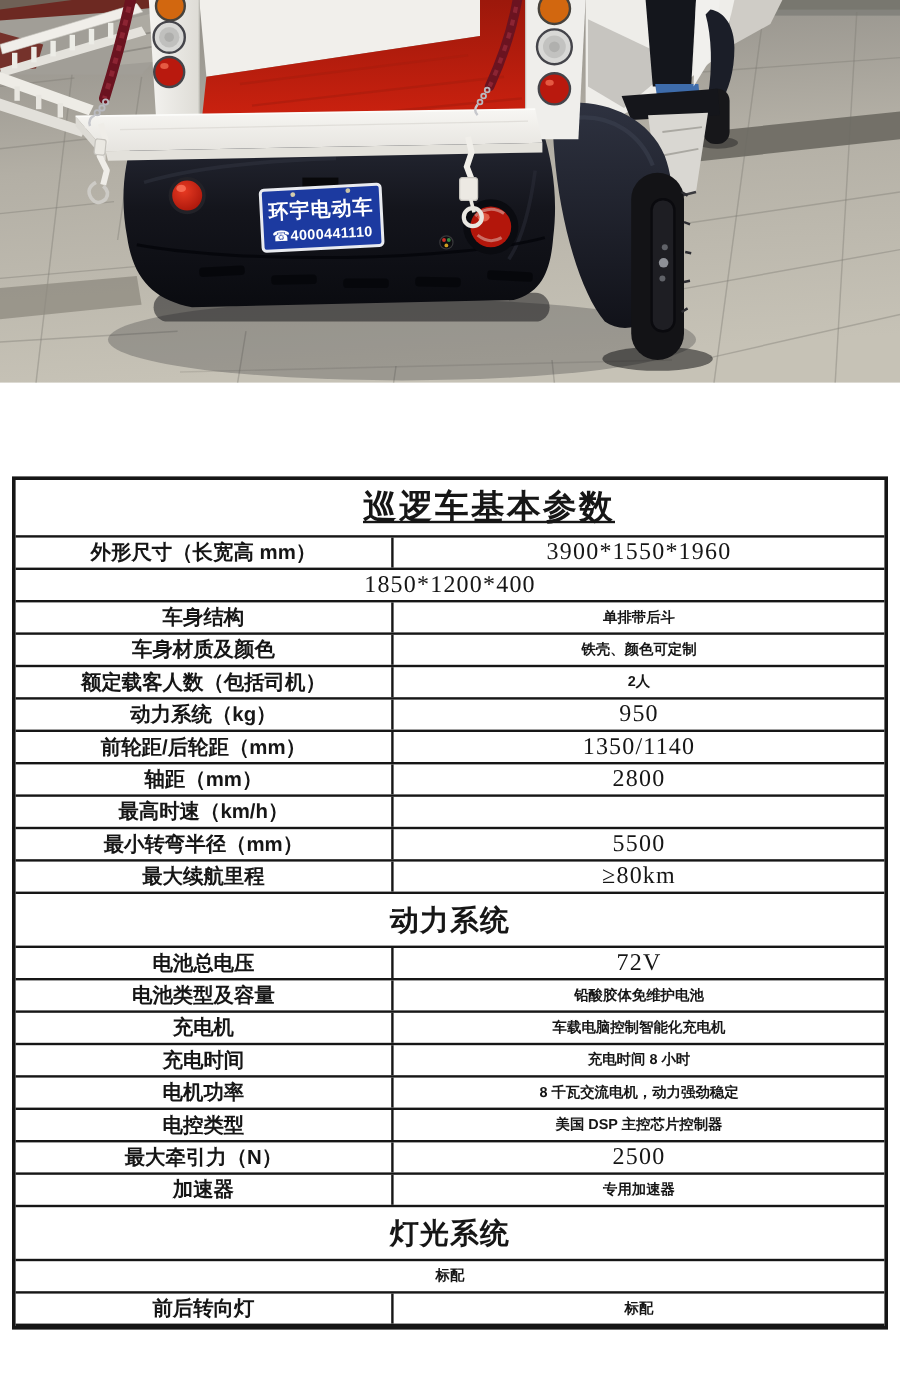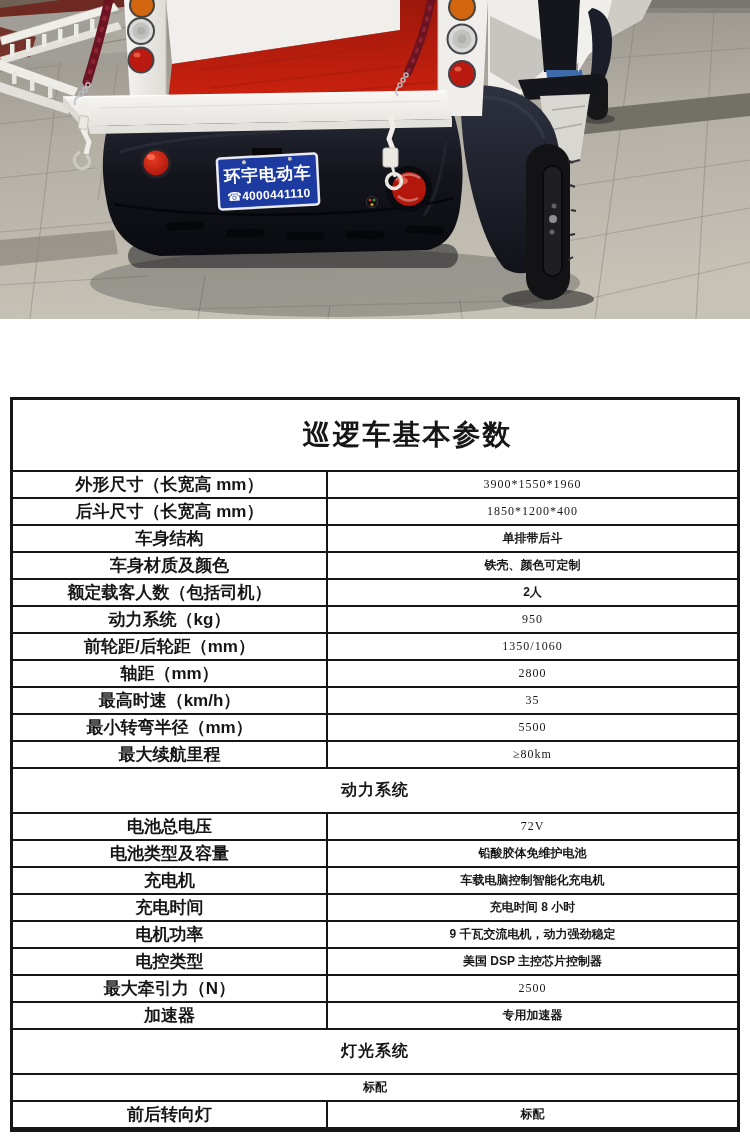--- a/index.html
+++ b/index.html
@@ -9,43 +9,43 @@
     position:relative;color:#161616;
   }
   .photo{position:absolute;left:0;top:0;width:750px;height:319px;}
   .photo svg{display:block;}
 
   .spec{
     position:absolute;left:10px;top:397px;width:730px;
     box-sizing:border-box;border:3px solid #161616;background:#fff;
   }
   .t-title{
-    box-sizing:border-box;height:72px;border-bottom:2px solid #161616;
+    box-sizing:border-box;height:48px;border-bottom:2px solid #161616;
     display:flex;align-items:center;justify-content:center;
     font-family:"Liberation Serif","DejaVu Serif",serif;
-    font-weight:bold;font-size:28px;letter-spacing:2px;text-indent:65px;
+    font-weight:bold;font-size:28px;letter-spacing:2px;text-indent:65px;text-decoration:underline;
   }
   .t-row{box-sizing:border-box;height:27px;display:flex;border-bottom:2px solid #161616;}
   .t-label{
     box-sizing:border-box;width:315px;border-right:2px solid #161616;
     display:flex;align-items:center;justify-content:center;
     font-weight:bold;font-size:17px;white-space:nowrap;
   }
   .t-value{
     box-sizing:border-box;flex:1;display:flex;align-items:center;justify-content:center;
     font-weight:bold;font-size:12px;white-space:nowrap;
   }
   .t-value.num{
     font-family:"Liberation Serif","DejaVu Serif",serif;
-    font-weight:normal;font-size:12px;letter-spacing:1px;
+    font-weight:normal;font-size:20px;letter-spacing:1px;
   }
   .t-section{
     box-sizing:border-box;height:45px;border-bottom:2px solid #161616;
     display:flex;align-items:center;justify-content:center;
-    font-weight:bold;font-size:16px;letter-spacing:1px;
+    font-weight:bold;font-size:24px;letter-spacing:1px;
   }
 </style>
 </head>
 <body>
 
 <div class="photo">
 <svg width="750" height="319" viewBox="0 0 750 319" xmlns="http://www.w3.org/2000/svg">
   <defs>
     <linearGradient id="pavG" x1="0" y1="0" x2="0.15" y2="1">
       <stop offset="0" stop-color="#8f8c86"></stop>
@@ -265,50 +265,48 @@
 </div>
 
 <div class="spec">
   <div class="t-title">巡逻车基本参数</div>
 
   <div class="t-row">
     <div class="t-label">外形尺寸（长宽高 mm）</div>
     <div class="t-value num">3900*1550*1960</div>
   </div>
   <div class="t-row">
-    <div class="t-label">后斗尺寸（长宽高 mm）</div>
     <div class="t-value num">1850*1200*400</div>
   </div>
   <div class="t-row">
     <div class="t-label">车身结构</div>
     <div class="t-value">单排带后斗</div>
   </div>
   <div class="t-row">
     <div class="t-label">车身材质及颜色</div>
     <div class="t-value">铁壳、颜色可定制</div>
   </div>
   <div class="t-row">
     <div class="t-label">额定载客人数（包括司机）</div>
     <div class="t-value">2人</div>
   </div>
   <div class="t-row">
     <div class="t-label">动力系统（kg）</div>
     <div class="t-value num">950</div>
   </div>
   <div class="t-row">
     <div class="t-label">前轮距/后轮距（mm）</div>
-    <div class="t-value num">1350/1060</div>
+    <div class="t-value num">1350/1140</div>
   </div>
   <div class="t-row">
     <div class="t-label">轴距（mm）</div>
     <div class="t-value num">2800</div>
   </div>
   <div class="t-row">
     <div class="t-label">最高时速（km/h）</div>
-    <div class="t-value num">35</div>
   </div>
   <div class="t-row">
     <div class="t-label">最小转弯半径（mm）</div>
     <div class="t-value num">5500</div>
   </div>
   <div class="t-row">
     <div class="t-label">最大续航里程</div>
     <div class="t-value num">≥80km</div>
   </div>
 
@@ -325,21 +323,21 @@
   <div class="t-row">
     <div class="t-label">充电机</div>
     <div class="t-value">车载电脑控制智能化充电机</div>
   </div>
   <div class="t-row">
     <div class="t-label">充电时间</div>
     <div class="t-value">充电时间 8 小时</div>
   </div>
   <div class="t-row">
     <div class="t-label">电机功率</div>
-    <div class="t-value">9 千瓦交流电机，动力强劲稳定</div>
+    <div class="t-value">8 千瓦交流电机，动力强劲稳定</div>
   </div>
   <div class="t-row">
     <div class="t-label">电控类型</div>
     <div class="t-value">美国 DSP 主控芯片控制器</div>
   </div>
   <div class="t-row">
     <div class="t-label">最大牵引力（N）</div>
     <div class="t-value num">2500</div>
   </div>
   <div class="t-row">

